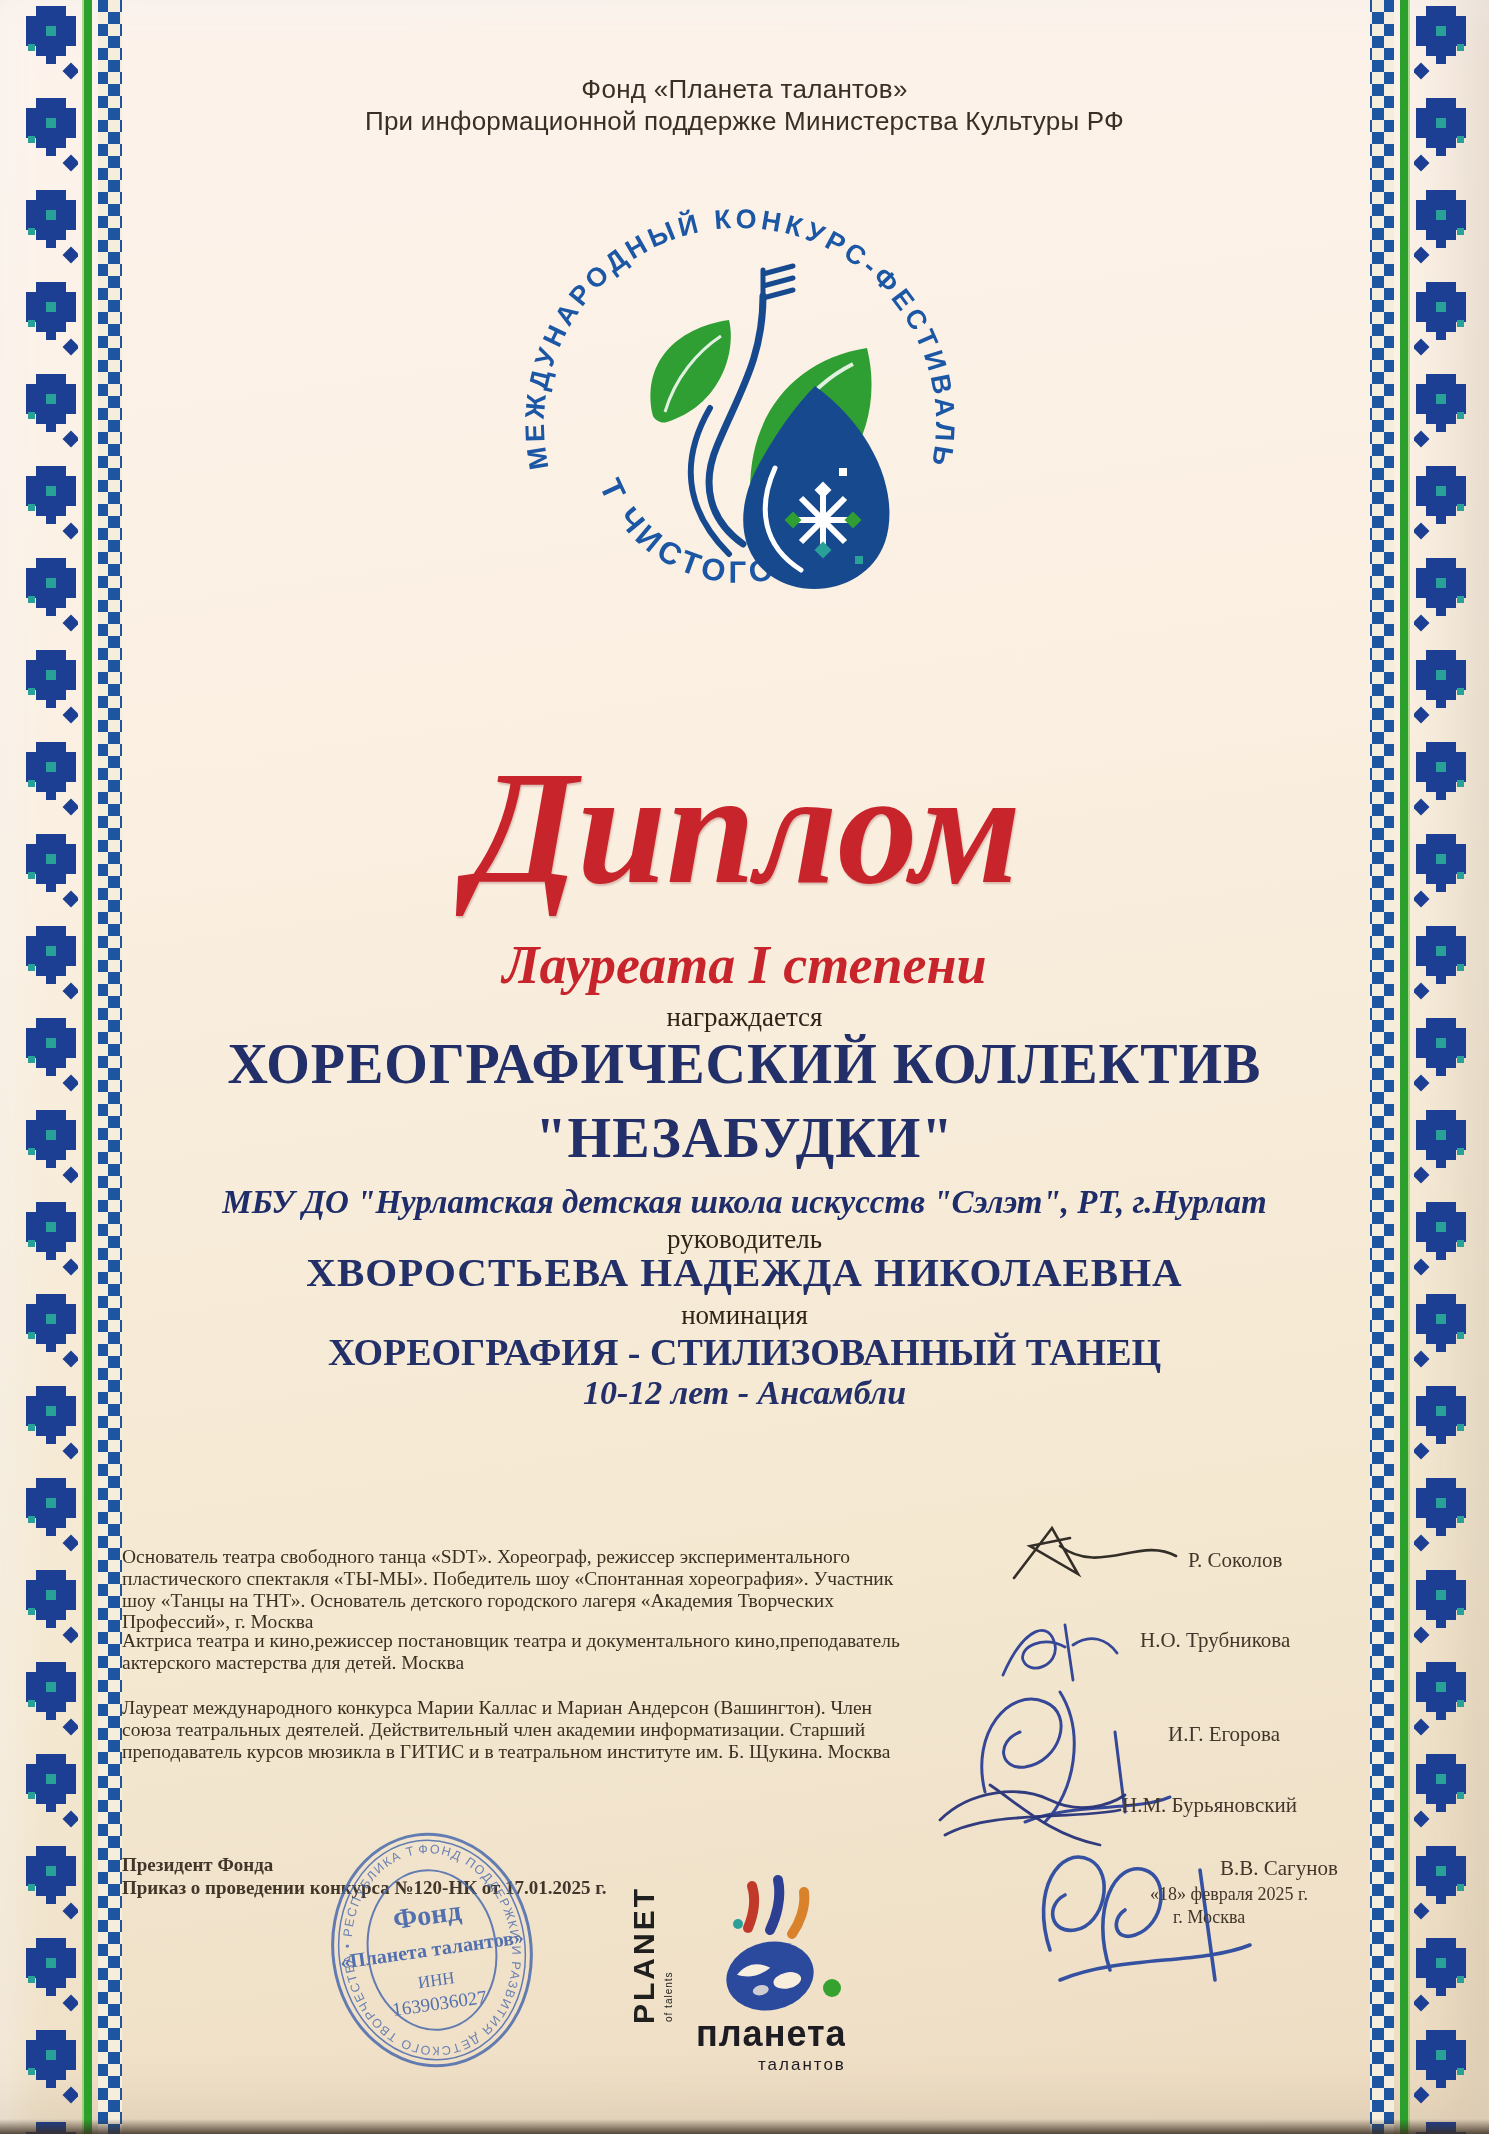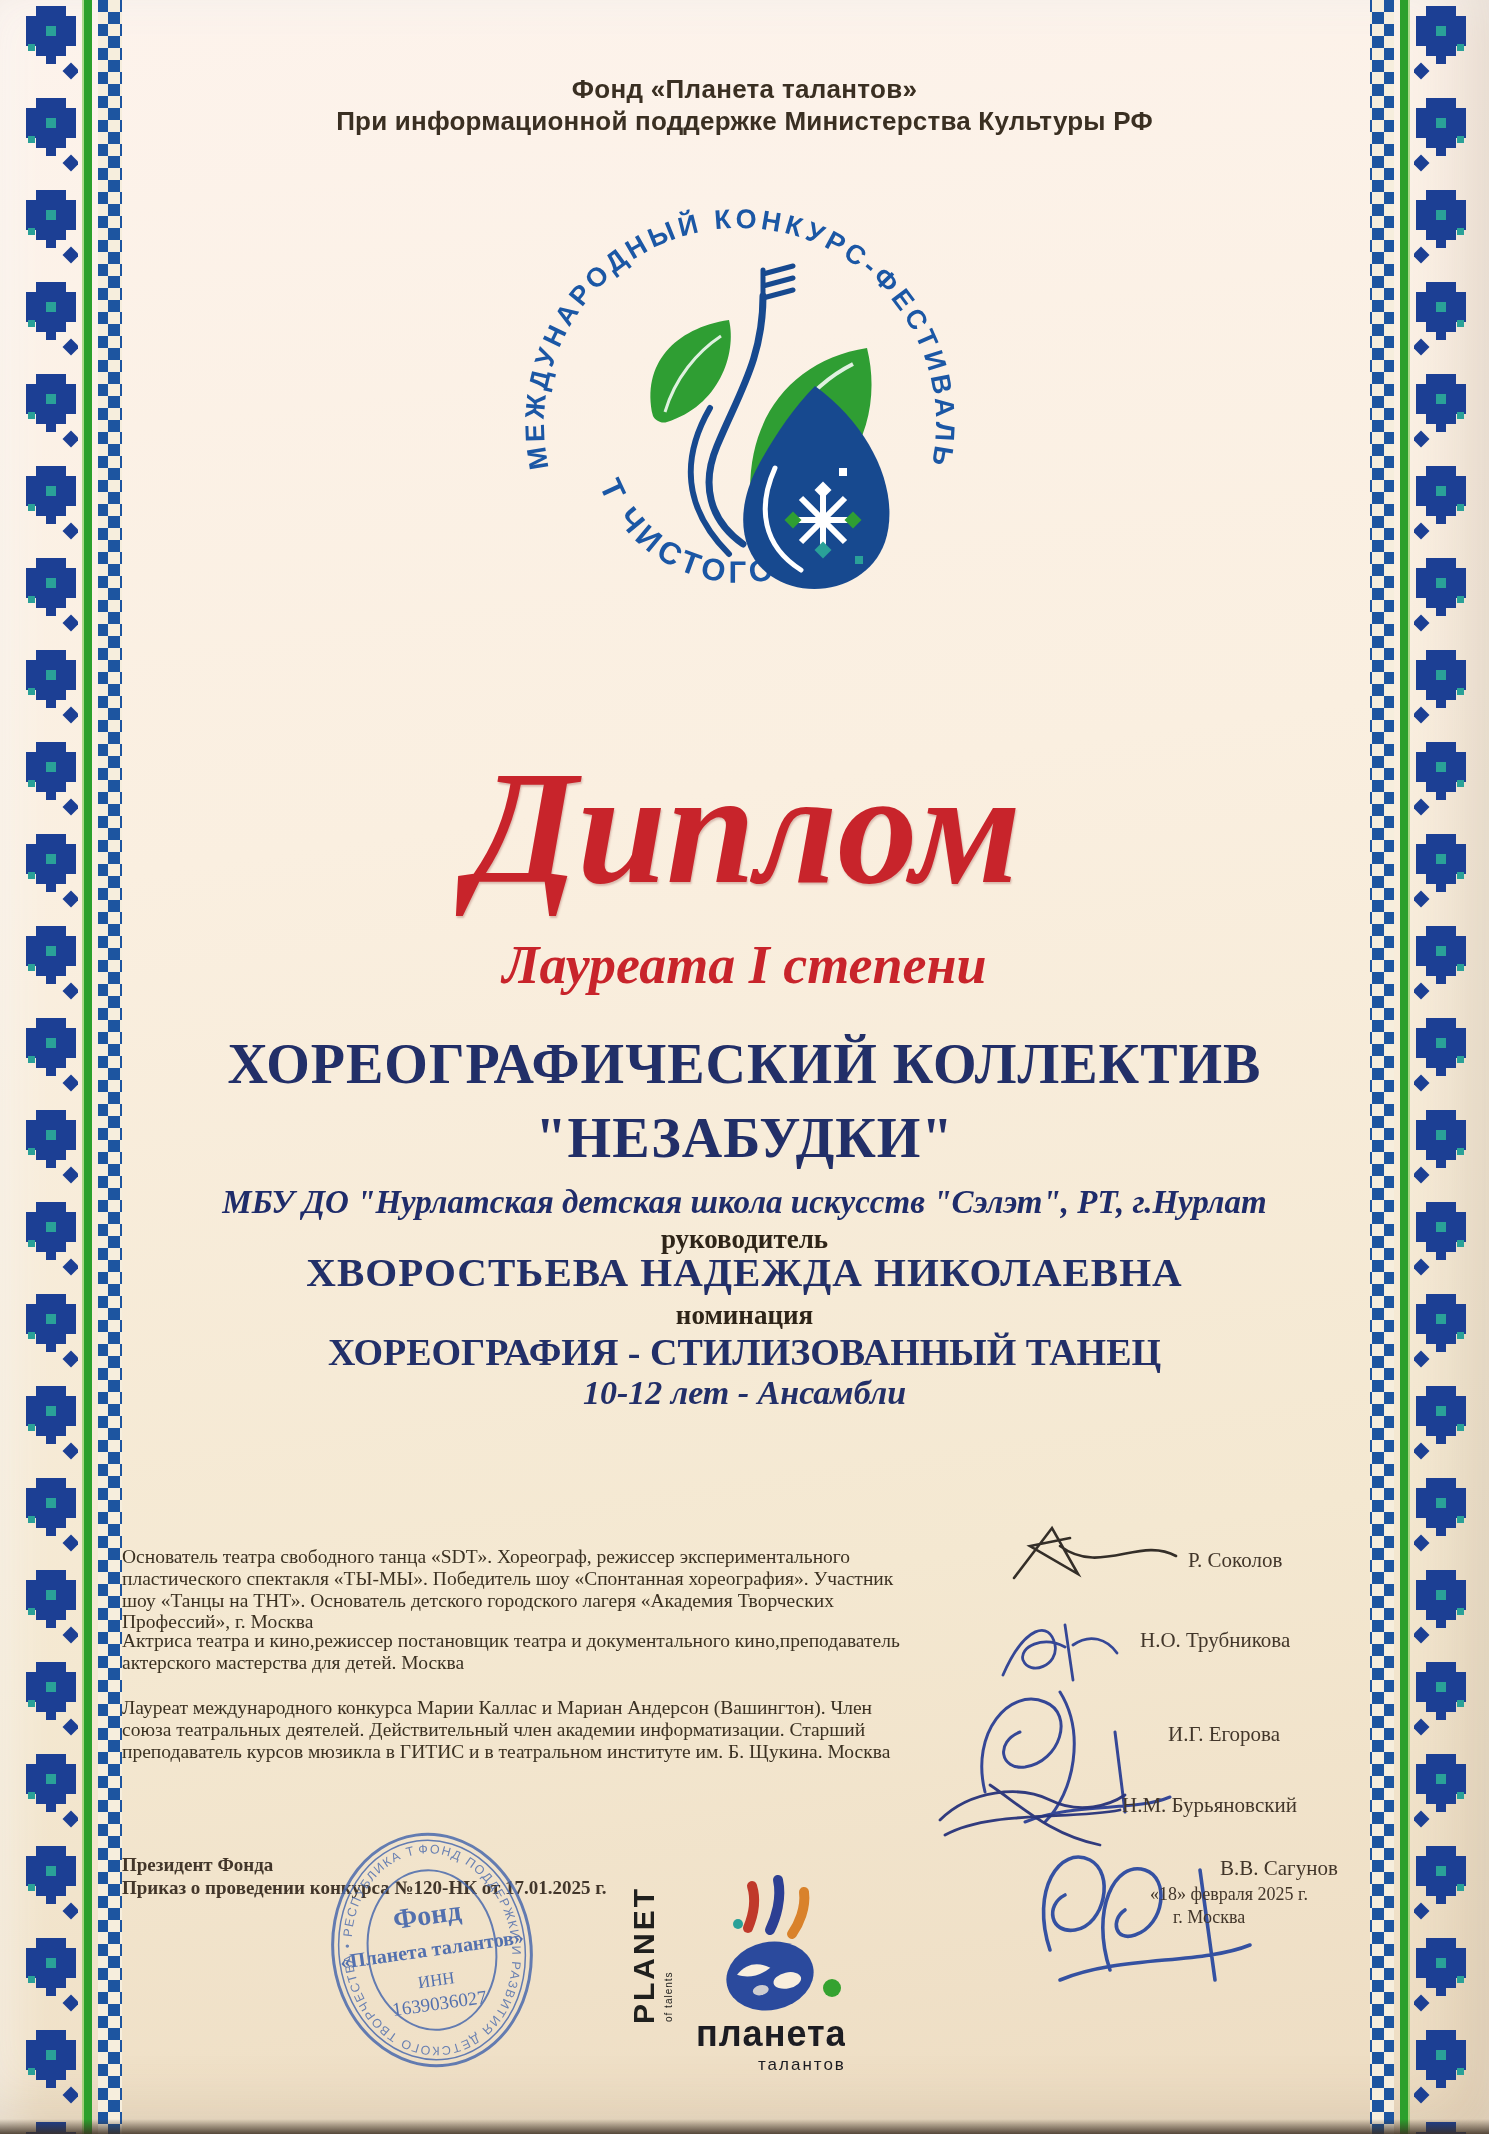--- a/index.html
+++ b/index.html
@@ -3,21 +3,21 @@
 <meta charset="utf-8">
 <style>
   html,body { margin:0; padding:0; background:#cfc5b4; }
   .page {
     position:relative; width:1489px; height:2134px; overflow:hidden;
     background:linear-gradient(172deg,#fdf3ec 0%,#faefe0 38%,#f4e8d1 72%,#eddcc2 100%);
     box-shadow: inset -28px -22px 60px rgba(120,95,70,.16), inset 14px 10px 40px rgba(255,255,255,.5);
     font-family:"Liberation Serif", serif; color:#2e2418;
   }
   .abs { position:absolute; }
-  .ctr { left:139px; width:1211px; text-align:center;font-weight:bold; }
+  .ctr { left:139px; width:1211px; text-align:center; }
   .h1 { top:74px; font-family:"Liberation Sans",sans-serif; font-size:26px; color:#3a2f22; letter-spacing:.3px; }
   .h2 { top:106px; font-family:"Liberation Sans",sans-serif; font-size:26px; color:#3a2f22; letter-spacing:.2px; }
   .title-main { top:748px; font-style:italic; font-weight:700; font-size:160px; line-height:1; color:#c8242b; text-shadow:1px 2px 2px rgba(120,30,30,.25);text-align:center; }
   .title-degree { top:934px; font-style:italic; font-weight:700; font-size:54px; color:#c8242b; }
   .small-label { font-size:27px; color:#2e2418; }
   .awarded { top:1002px; }
   .rec1 { top:1032px; font-weight:700; font-size:56px; color:#222f68; letter-spacing:1px; }
   .rec2 { top:1106px; font-weight:700; font-size:56px; color:#222f68; letter-spacing:1px; }
   .school { top:1184px; font-weight:700; font-style:italic; font-size:33px; color:#1f2c6a; }
   .role { top:1224px; }
@@ -140,20 +140,21 @@
       <rect x="282" y="346" width="12" height="12" fill="#2f9e33" transform="rotate(45 288 352)"></rect>
       <rect x="342" y="346" width="12" height="12" fill="#2f9e33" transform="rotate(45 348 352)"></rect>
       <path d="M 270 300 C 252 340 258 378 296 402" stroke="#ffffff" stroke-width="5" fill="none" stroke-linecap="round"></path>
       <rect x="334" y="300" width="8" height="8" fill="#ffffff"></rect>
       <rect x="350" y="388" width="8" height="8" fill="#2aa198"></rect>
     </g>
   </svg>
 
   <div class="abs ctr title-main">Диплом</div>
   <div class="abs ctr title-degree">Лауреата I степени</div>
+  <div class="abs ctr small-label awarded">награждается</div>
   <div class="abs ctr rec1">ХОРЕОГРАФИЧЕСКИЙ КОЛЛЕКТИВ</div>
   <div class="abs ctr rec2">"НЕЗАБУДКИ"</div>
   <div class="abs ctr school">МБУ ДО "Нурлатская детская школа искусств "Сэлэт",  РТ, г.Нурлат</div>
   <div class="abs ctr small-label role">руководитель</div>
   <div class="abs ctr leader">ХВОРОСТЬЕВА НАДЕЖДА НИКОЛАЕВНА</div>
   <div class="abs ctr small-label nom-label">номинация</div>
   <div class="abs ctr nomination">ХОРЕОГРАФИЯ - СТИЛИЗОВАННЫЙ ТАНЕЦ</div>
   <div class="abs ctr age">10-12 лет - Ансамбли</div>
 
   <div class="abs bio b2">Актриса театра и кино,режиссер постановщик театра и документального кино,преподаватель актерского мастерства для детей. Москва</div>

